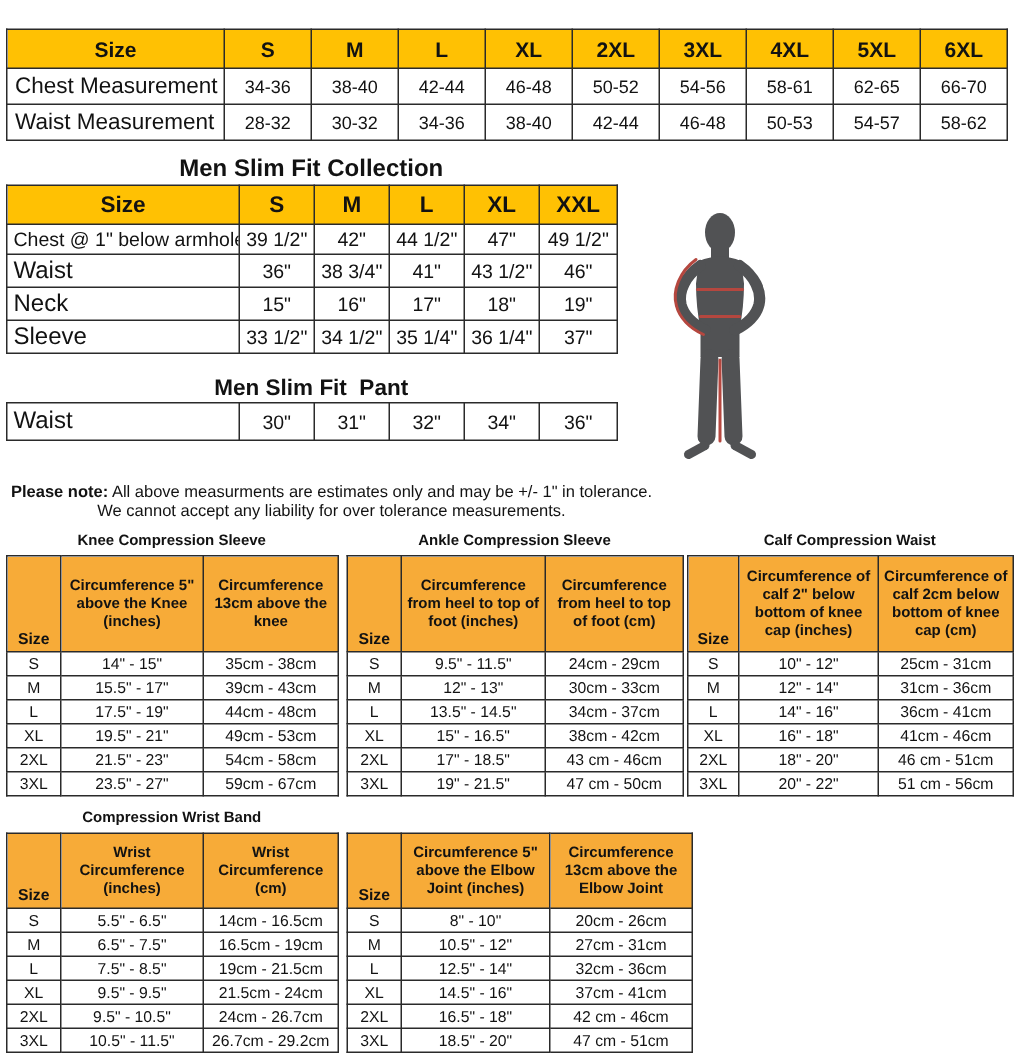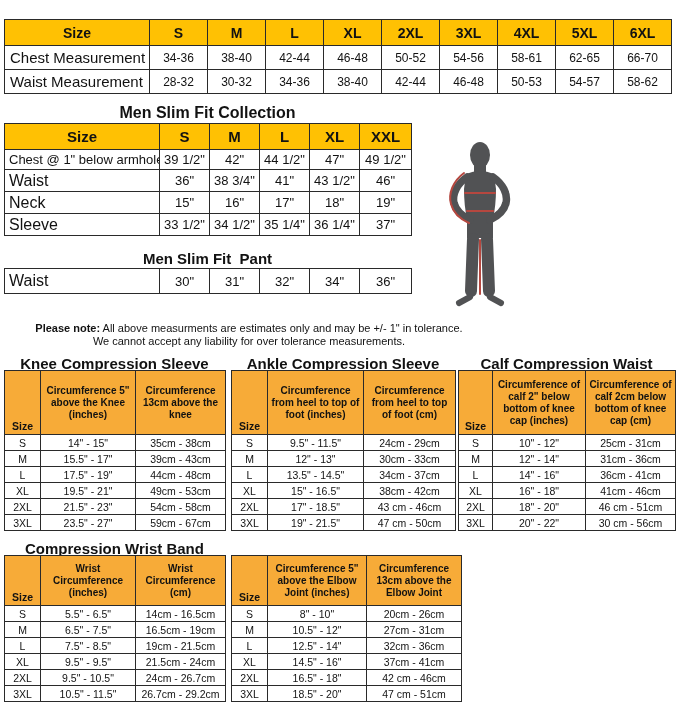--- a/index.html
+++ b/index.html
@@ -4,21 +4,21 @@
 <style>
   html,body { margin:0; padding:0; background:#fff; }
   .sheet {
     position:relative; width:679px; height:708px; background:#fff;
     font-family:"Liberation Sans", sans-serif; color:#121212; overflow:hidden;
   }
   .tbl-title { position:absolute; font-weight:700; text-align:center; white-space:pre; }
   #t1-title { top:1px;  left:0;   width:679px; font-size:15px; }
   #t2-title { top:104px;left:4px; width:407px; font-size:16px; }
   #t3-title { top:250px;left:4px; width:407px; font-size:15px; }
-  .small-title { font-size:15px; }
+  .small-title { font-size:10px; }
   #knee-title  { top:355px; left:4px;   width:221px; }
   #ankle-title { top:355px; left:231px; width:224px; }
   #calf-title  { top:355px; left:458px; width:217px; }
   #wrist-title { top:540px; left:4px;   width:221px; }
   #elbow-title { top:540px; left:231px; width:230px; }
 
   table { position:absolute; border-collapse:collapse; table-layout:fixed; background:#fff; }
   th, td {
     border:1.5px solid var(--border); text-align:center; vertical-align:middle;
     padding:0 1px; overflow:hidden; white-space:nowrap;
@@ -40,21 +40,21 @@
   #t2 tbody tr.r1, #t2 tbody tr.r2, #t2 tbody tr.r3 { height:22px; }
   #t2 tbody tr.r1 .c0, #t2 tbody tr.r2 .c0, #t2 tbody tr.r3 .c0 { font-size:16px; }
 
   
   #t3 { top:268px; left:4px; width:407px; }
   #t3 tbody tr { height:25px; } #t3 tbody td { font-size:13px; }
   #t3 tbody .c0 { text-align:left; padding-left:4px; font-size:16px; }
 
   
   #note { position:absolute; top:322px; left:0; width:442px; text-align:center;
-          font-size:11px; line-height:13px;margin-left:28px; }
+          font-size:11px; line-height:13px; }
   #note .b { font-weight:700; }
 
   
   .small thead th { background:var(--gold_small); font-size:10px; line-height:12px;
                     white-space:normal; padding:1px 2px; }
   .small thead .c0 { vertical-align:bottom; font-size:10.5px; padding-bottom:2px; }
   .small tbody tr { height:16px; }
   .small tbody td { font-size:10.5px; }
   #knee  { top:370px; left:4px;   width:221px; }
   #ankle { top:370px; left:231px; width:224px; }
@@ -342,21 +342,21 @@
           <td class="c2">41cm - 46cm</td>
         </tr>
         <tr class="r4">
           <td class="c0">2XL</td>
           <td class="c1">18" - 20"</td>
           <td class="c2">46 cm - 51cm</td>
         </tr>
         <tr class="r5">
           <td class="c0">3XL</td>
           <td class="c1">20" - 22"</td>
-          <td class="c2">30 cm - 56cm</td>
+          <td class="c2">51 cm - 56cm</td>
         </tr>
       </tbody>
     </table>
 
   <div class="tbl-title small-title" id="wrist-title">Compression Wrist Band</div>
   <table id="wrist" class="small">
       <colgroup>
         <col style="width: 36px;">
         <col style="width: 95px;">
         <col style="width: 90px;">

